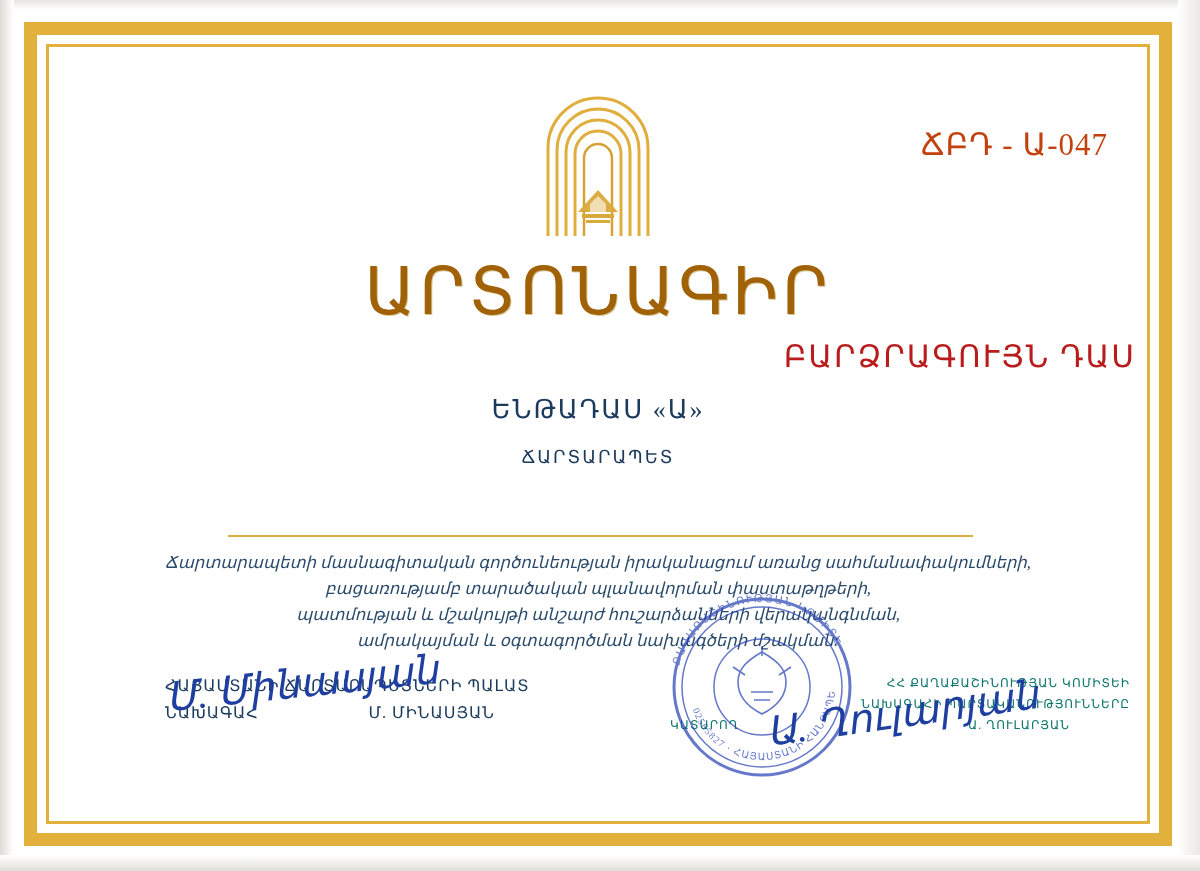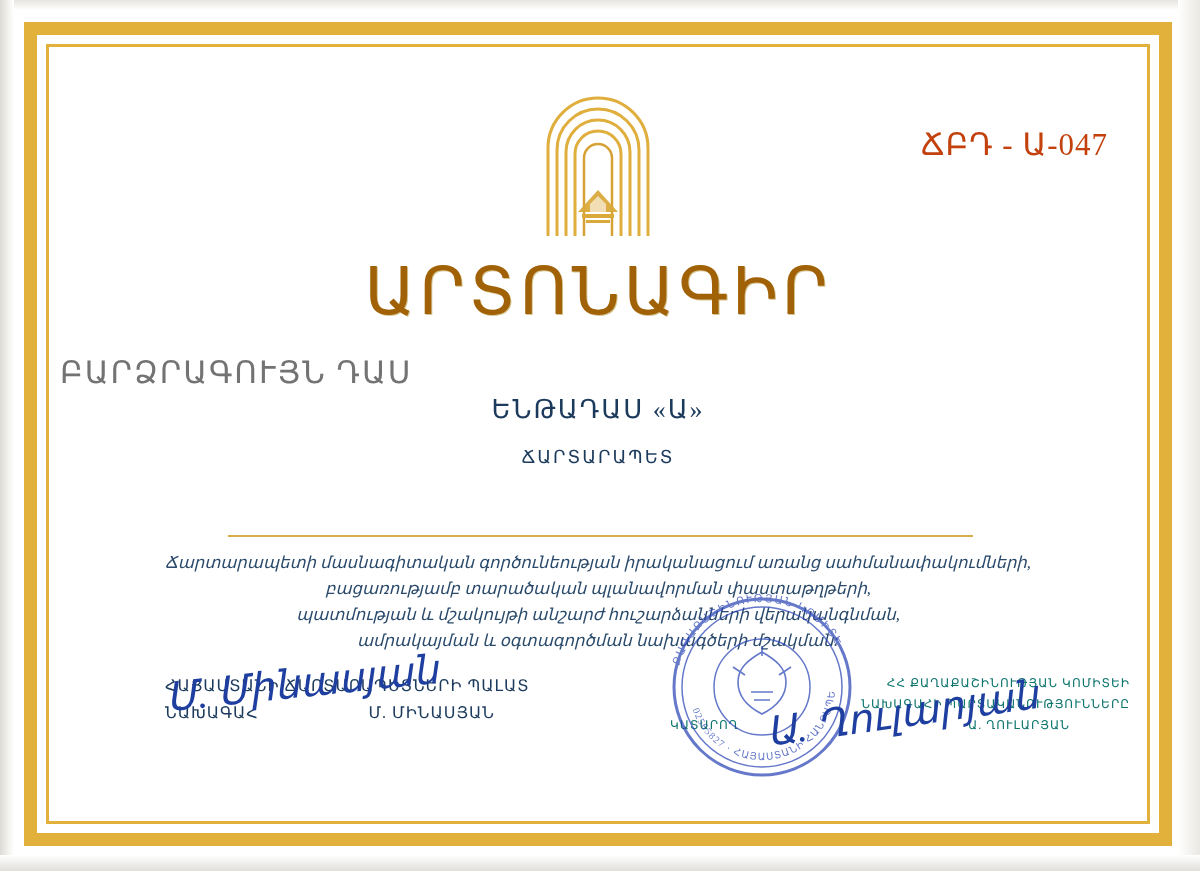--- a/index.html
+++ b/index.html
@@ -98,26 +98,26 @@
     text-align: center;
     font-size: 66px;
     letter-spacing: 4px;
     color: #a16207;
     font-family: "Liberation Serif", serif;
     text-shadow: 1px 1px 0 rgba(180,150,60,0.55);
   }
 
   .subtitle1 {
     position: absolute;
-    top: 296px;
-    width: 100%;
-    text-align: left;
+    top: 280px;
+    width: 100%;
+    text-align: right;
     font-size: 31px;
     letter-spacing: 2px;
-    color: #737373;
+    color: #b91c1c;
   }
   .subtitle2 {
     position: absolute;
     top: 336px;
     width: 100%;
     text-align: center;
     font-size: 26px;
     letter-spacing: 2px;
     color: #1b3a5c;
   }

